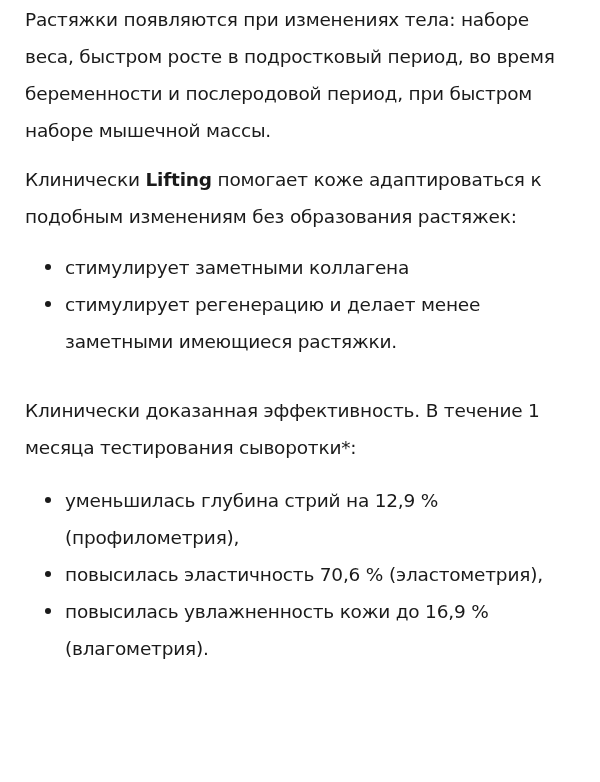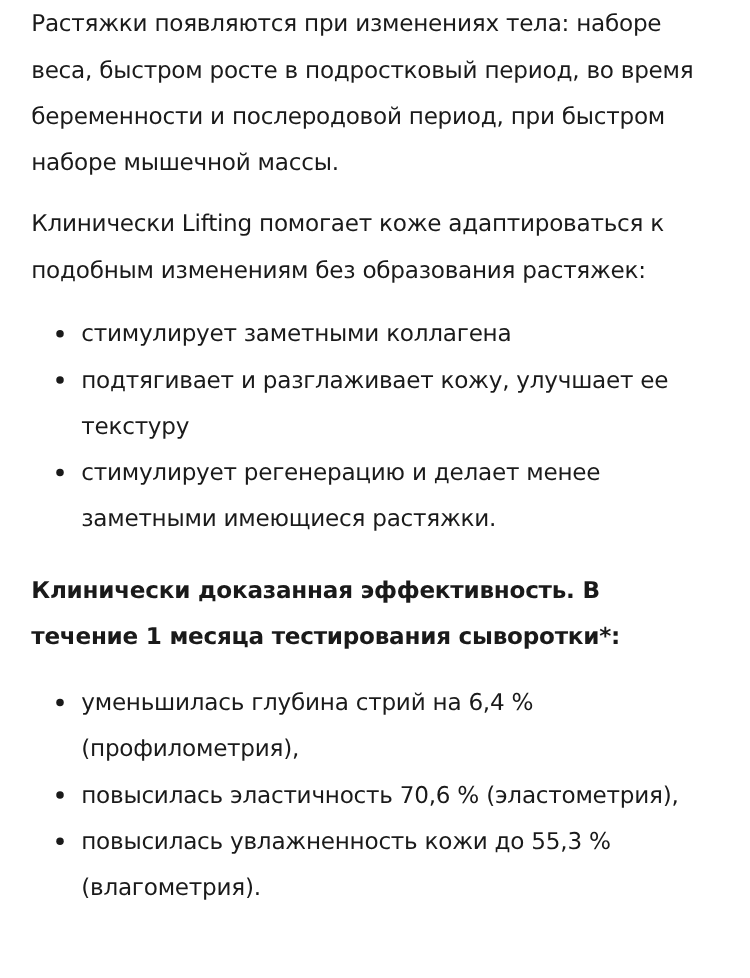--- a/index.html
+++ b/index.html
@@ -14,38 +14,37 @@
   .content { padding: 0 36px 0 25px; }
   p { margin: 0; }
   .p1 { padding-top: 1px; }
   .p2 { margin-top: 12px; }
   ul { list-style: none; margin: 14px 0 0 0; padding: 0 0 0 40px; }
   ul li { position: relative; }
   ul li::before {
     content: ""; position: absolute; left: -20px; top: 15px;
     width: 6px; height: 6px; border-radius: 50%; background: #1a1a1a;
   }
-  .p3 { margin-top: 20px; font-weight: bold; }
+  .p3 { margin-top: 32px; }
   .ul2 { margin-top: 16px; }
-  b { font-weight: normal; }
+  b { font-weight: bold; }
 </style>
 </head>
 <body>
 
 <div class="content">
   <p class="p1">Растяжки появляются при изменениях тела: наборе веса, быстром росте в подростковый период, во время беременности и послеродовой период, при быстром наборе мышечной массы.</p>
 
   <p class="p2"><span>Клинически </span><b>Lifting</b><span> помогает коже адаптироваться к подобным изменениям без образования растяжек:</span></p>
 
   <ul>
     <li>стимулирует заметными коллагена</li>
-    <li>подтягивает и разглаживает кожу, улучшает ее текстуру</li>
     <li>стимулирует регенерацию и делает менее заметными имеющиеся растяжки.</li>
   </ul>
 
   <p class="p3">Клинически доказанная эффективность. В течение 1 месяца тестирования сыворотки*:</p>
 
   <ul class="ul2">
-    <li>уменьшилась глубина стрий на 6,4 % (профилометрия),</li>
+    <li>уменьшилась глубина стрий на 12,9 % (профилометрия),</li>
     <li>повысилась эластичность 70,6 % (эластометрия),</li>
-    <li>повысилась увлажненность кожи до 55,3 % (влагометрия).</li>
+    <li>повысилась увлажненность кожи до 16,9 % (влагометрия).</li>
   </ul>
 </div>
 
 </body></html>

